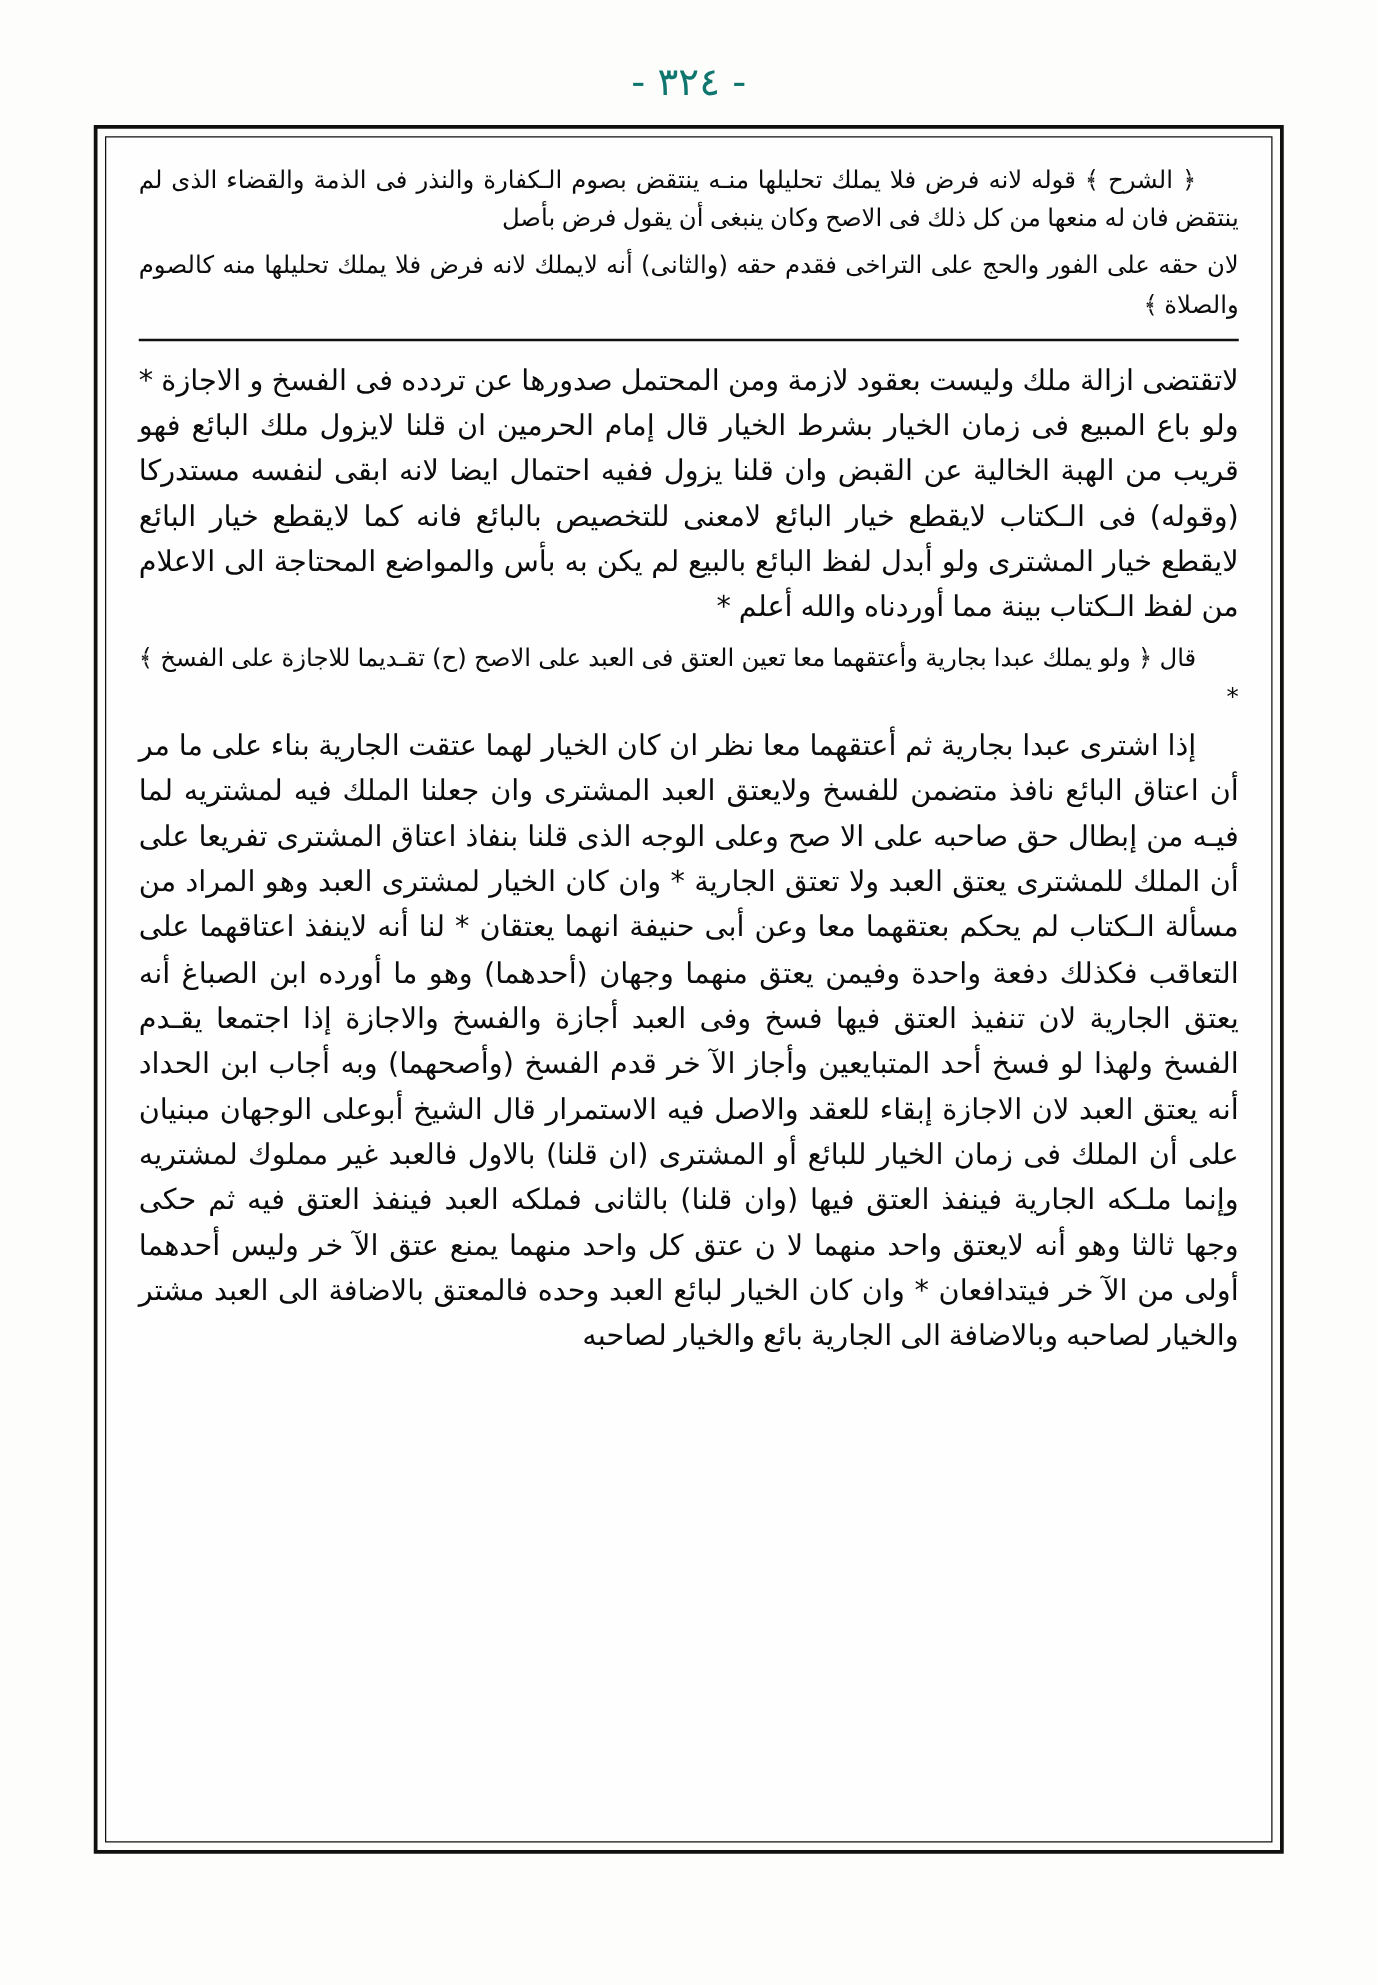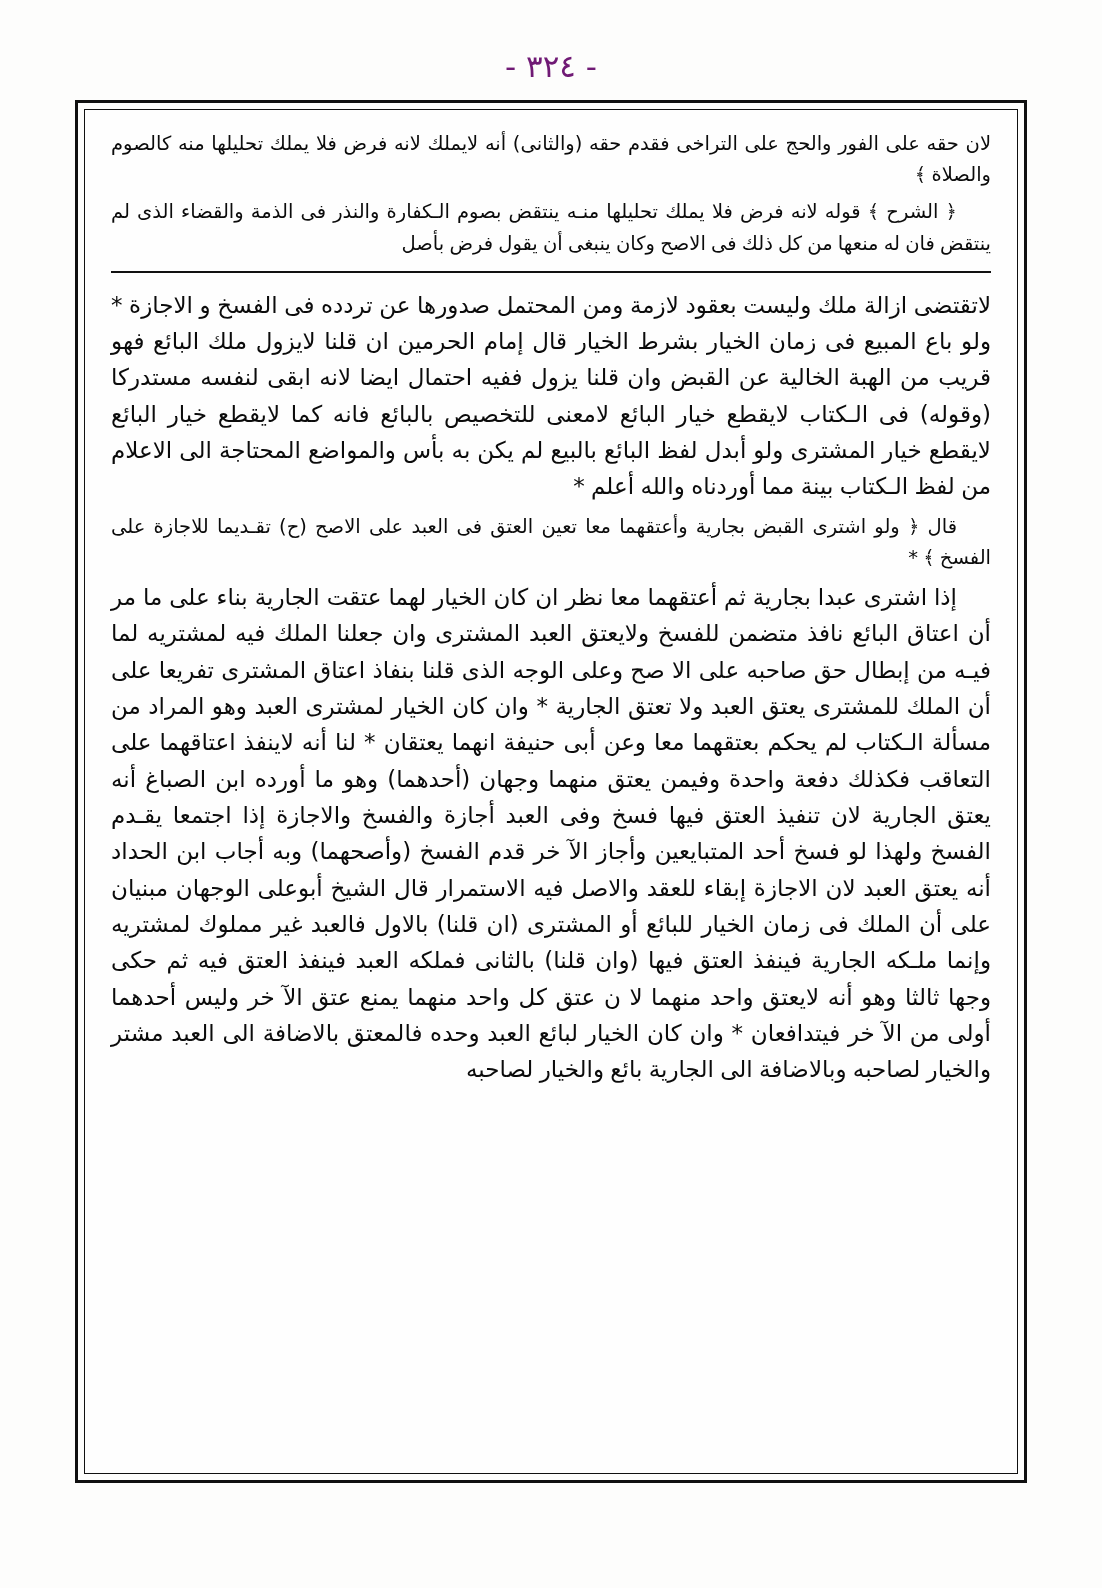--- a/index.html
+++ b/index.html
@@ -24,21 +24,21 @@
   
   .page-number {
     position: absolute;
     top: 48px;
     left: 0;
     width: 1102px;
     text-align: center;
     font-size: 31px;
     letter-spacing: 2px;
     font-family: "DejaVu Sans", sans-serif;
-    color: #701a75;
+    color: #0f766e;
     direction: rtl;
   }
   
   .frame-outer {
     position: absolute;
     top: 100px;
     right: 75px;
     left: 75px;
     bottom: 105px;
     border: 3px solid #101010;
@@ -94,29 +94,29 @@
 <body>
 
 <div class="page">
 
   <div class="page-number">- ٣٢٤ -</div>
 
   <div class="frame-outer">
     <div class="frame-inner">
       <div class="content">
 
+        <p class="block indent matn">﴿ الشرح ﴾ قوله لانه فرض فلا يملك تحليلها منـه ينتقض بصوم الـكفارة والنذر فى الذمة والقضاء الذى لم ينتقض فان له منعها من كل ذلك فى الاصح وكان ينبغى أن يقول فرض بأصل</p>
+
         <p class="block matn">لان حقه على الفور والحج على التراخى فقدم حقه (والثانى) أنه لايملك لانه فرض فلا يملك تحليلها منه كالصوم والصلاة ﴾</p>
-
-        <p class="block indent matn">﴿ الشرح ﴾ قوله لانه فرض فلا يملك تحليلها منـه ينتقض بصوم الـكفارة والنذر فى الذمة والقضاء الذى لم ينتقض فان له منعها من كل ذلك فى الاصح وكان ينبغى أن يقول فرض بأصل</p>
 
         <hr class="rule">
 
         <p class="block blk-dense">لاتقتضى ازالة ملك وليست بعقود لازمة ومن المحتمل صدورها عن تردده فى الفسخ و الاجازة * ولو باع المبيع فى زمان الخيار بشرط الخيار قال إمام الحرمين ان قلنا لايزول ملك البائع فهو قريب من الهبة الخالية عن القبض وان قلنا يزول ففيه احتمال ايضا لانه ابقى لنفسه مستدركا (وقوله) فى الـكتاب لايقطع خيار البائع لامعنى للتخصيص بالبائع فانه كما لايقطع خيار البائع لايقطع خيار المشترى ولو أبدل لفظ البائع بالبيع لم يكن به بأس والمواضع المحتاجة الى الاعلام من لفظ الـكتاب بينة مما أوردناه والله أعلم *</p>
 
-        <p class="block indent matn">قال ﴿ ولو اشترى القبض بجارية وأعتقهما معا تعين العتق فى العبد على الاصح (ح) تقـديما للاجازة على الفسخ ﴾ *</p>
+        <p class="block indent matn">قال ﴿ ولو يملك عبدا بجارية وأعتقهما معا تعين العتق فى العبد على الاصح (ح) تقـديما للاجازة على الفسخ ﴾ *</p>
 
         <p class="block indent blk-dense">إذا اشترى عبدا بجارية ثم أعتقهما معا نظر ان كان الخيار لهما عتقت الجارية بناء على ما مر أن اعتاق البائع نافذ متضمن للفسخ ولايعتق العبد المشترى وان جعلنا الملك فيه لمشتريه لما فيـه من إبطال حق صاحبه على الا صح وعلى الوجه الذى قلنا بنفاذ اعتاق المشترى تفريعا على أن الملك للمشترى يعتق العبد ولا تعتق الجارية * وان كان الخيار لمشترى العبد وهو المراد من مسألة الـكتاب لم يحكم بعتقهما معا وعن أبى حنيفة انهما يعتقان * لنا أنه لاينفذ اعتاقهما على التعاقب فكذلك دفعة واحدة وفيمن يعتق منهما وجهان (أحدهما) وهو ما أورده ابن الصباغ أنه يعتق الجارية لان تنفيذ العتق فيها فسخ وفى العبد أجازة والفسخ والاجازة إذا اجتمعا يقـدم الفسخ ولهذا لو فسخ أحد المتبايعين وأجاز الآ خر قدم الفسخ (وأصحهما) وبه أجاب ابن الحداد أنه يعتق العبد لان الاجازة إبقاء للعقد والاصل فيه الاستمرار قال الشيخ أبوعلى الوجهان مبنيان على أن الملك فى زمان الخيار للبائع أو المشترى (ان قلنا) بالاول فالعبد غير مملوك لمشتريه وإنما ملـكه الجارية فينفذ العتق فيها (وان قلنا) بالثانى فملكه العبد فينفذ العتق فيه ثم حكى وجها ثالثا وهو أنه لايعتق واحد منهما لا ن عتق كل واحد منهما يمنع عتق الآ خر وليس أحدهما أولى من الآ خر فيتدافعان * وان كان الخيار لبائع العبد وحده فالمعتق بالاضافة الى العبد مشتر والخيار لصاحبه وبالاضافة الى الجارية بائع والخيار لصاحبه</p>
 
 
       </div>
     </div>
   </div>
 </div>
 
 </body></html>

